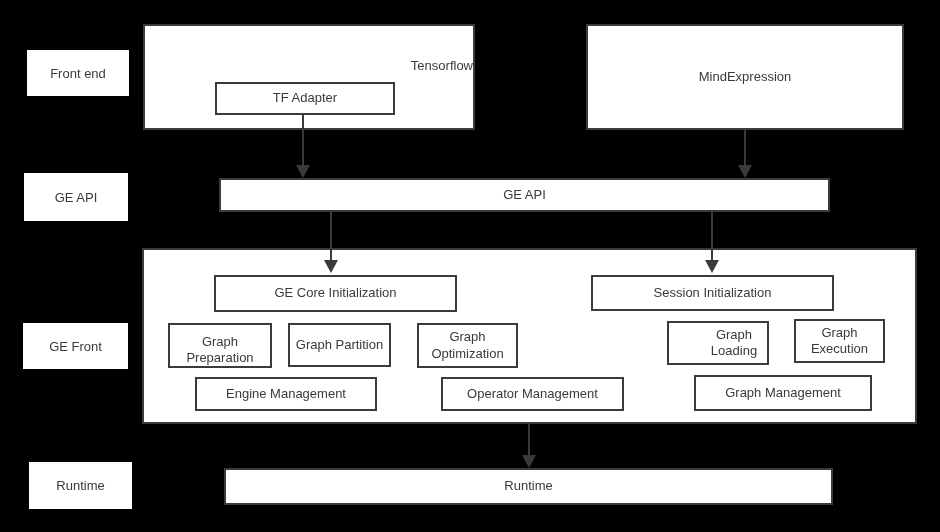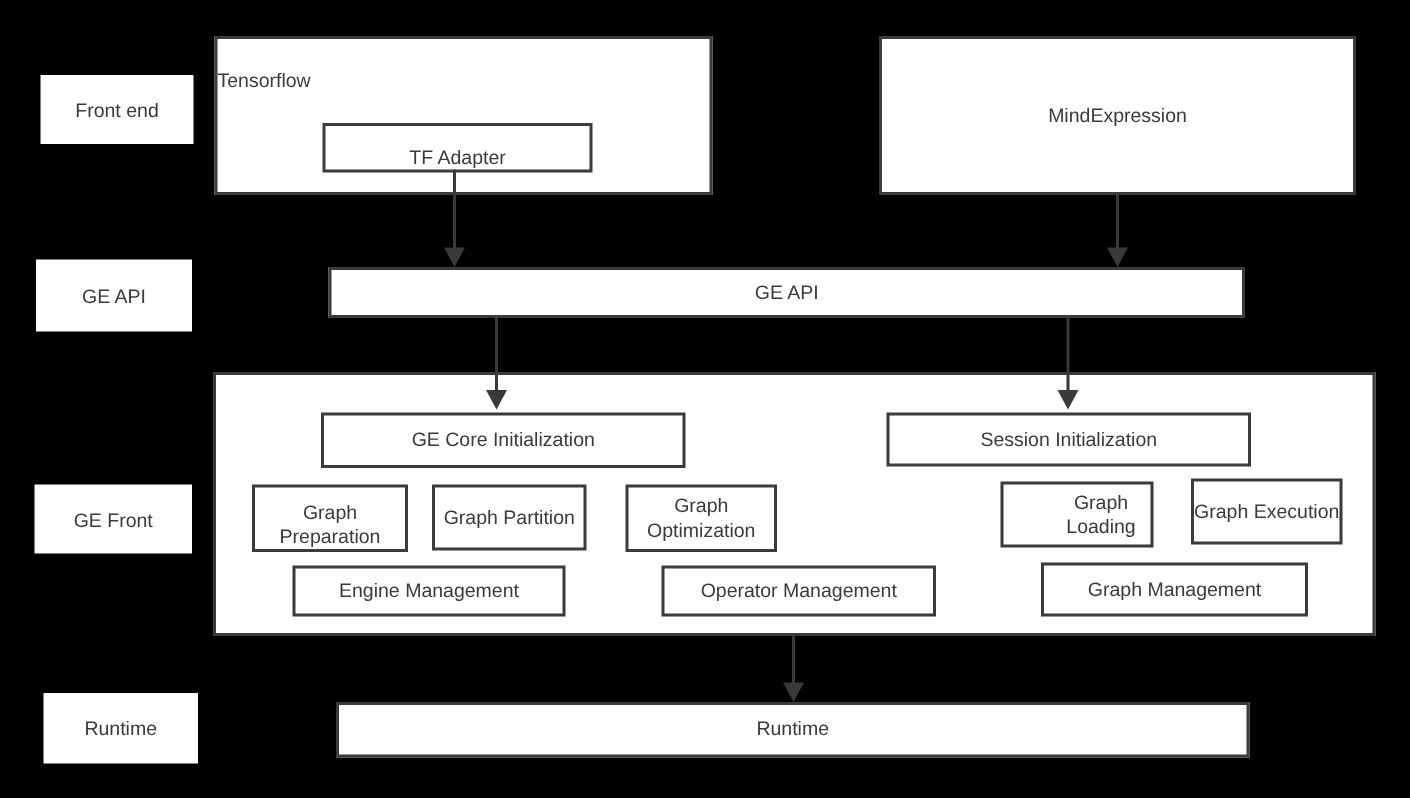--- a/index.html
+++ b/index.html
@@ -36,45 +36,45 @@
     border: none;
     display: flex;
     align-items: center;
     justify-content: center;
     text-align: left;
   }
   .container-title {
     position: absolute;
     left: 0;
     right: 0;
-    top: 20px;
-    text-align: left;
+    top: 32px;
+    text-align: right;
   }
   
   .lbl-frontend { left: 27px;  top: 50px;  width: 102px; height: 46px; }
   .lbl-geapi    { left: 24px;  top: 173px; width: 104px; height: 48px; }
   .lbl-gecore   { left: 23px;  top: 323px; width: 105px; height: 46px; }
   .lbl-runtime  { left: 29px;  top: 462px; width: 103px; height: 47px; }
 
   .box-tensorflow     { left: 143px; top: 24px;  width: 332px; height: 106px; display: block; }
-  .box-tfadapter      { left: 70px;  top: 56px;  width: 180px; height: 33px; align-items: flex-end; }
+  .box-tfadapter      { left: 70px;  top: 56px;  width: 180px; height: 33px; }
   .box-mindexpression { left: 586px; top: 24px;  width: 318px; height: 106px; }
 
   .bar-geapi          { left: 219px; top: 178px; width: 611px; height: 34px; }
 
   .box-gecore         { left: 142px; top: 248px; width: 775px; height: 176px; display: block; }
   
   .box-gecoreinit     { left: 70px;  top: 25px;  width: 243px; height: 37px; }
   .box-sessioninit    { left: 447px; top: 25px;  width: 243px; height: 36px; }
   .mod-1 { left: 24px;  top: 73px; width: 104px; height: 45px; align-items: flex-end; }
   .mod-2 { left: 144px; top: 73px; width: 103px; height: 44px; align-items: center; }
   .mod-3 { left: 273px; top: 73px; width: 101px; height: 45px; }
   .mod-4 { left: 398px; top: 74px; width: 102px; height: 44px; }
   .mod-5 { left: 523px; top: 71px; width: 102px; height: 44px; padding-left: 32px; }
-  .mod-6 { left: 650px; top: 69px; width: 101px; height: 44px; }
+  .mod-6 { left: 650px; top: 69px; width: 91px; height: 44px; }
   .mgmt-1 { left: 51px;  top: 127px; width: 182px; height: 34px; }
   .mgmt-2 { left: 297px; top: 127px; width: 183px; height: 34px; }
   .mgmt-3 { left: 550px; top: 125px; width: 178px; height: 36px; }
 
   .bar-runtime        { left: 224px; top: 468px; width: 609px; height: 37px; }
 
   
   .arrow {
     position: absolute;
     width: 14px;

